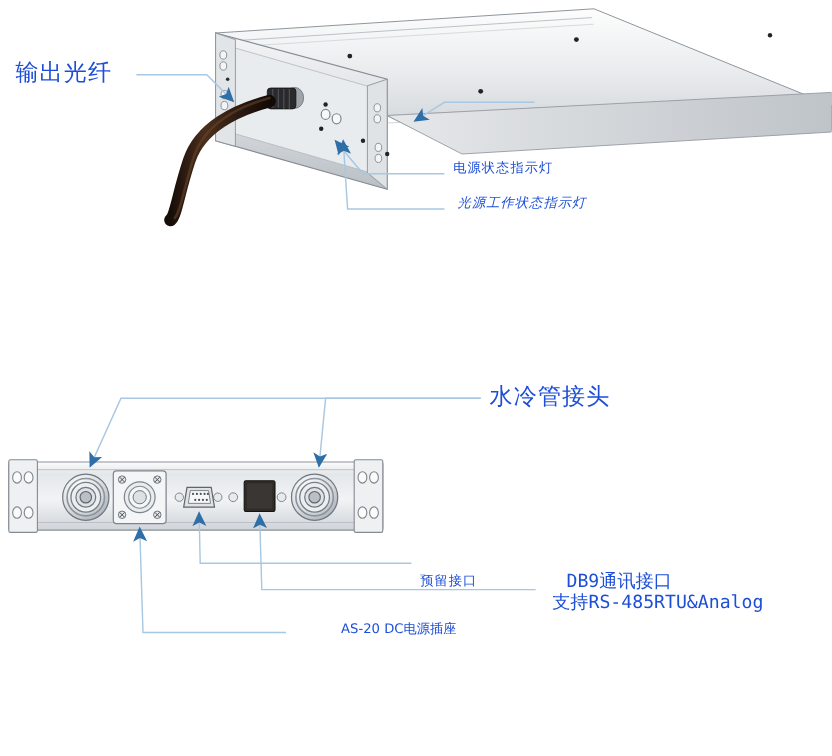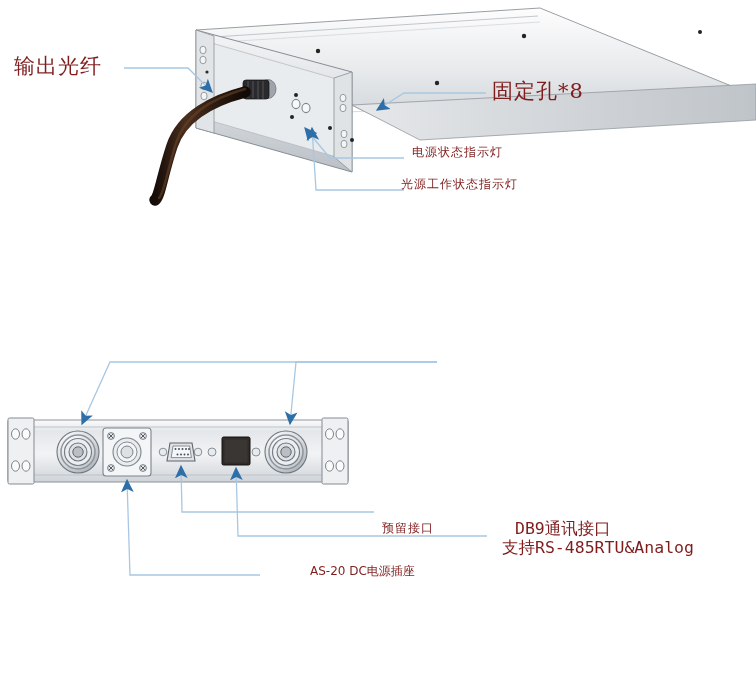--- a/index.html
+++ b/index.html
@@ -1,21 +1,21 @@
 <!DOCTYPE html>
 <html><head>
 <meta charset="utf-8">
 <title>Product Diagram</title>
 <style>
   html,body{margin:0;padding:0;background:#ffffff;}
   body{width:756px;height:687px;position:relative;overflow:hidden;
        font-family:"Liberation Serif","DejaVu Serif",serif;}
   .stage{position:absolute;inset:0;width:756px;height:687px;}
   svg.layer{position:absolute;left:0;top:0;width:756px;height:687px;overflow:visible;}
-  .lbl{position:absolute;color:#7f1d1d;white-space:pre;line-height:1.15;text-align:center;}
+  .lbl{position:absolute;color:#1d4ed8;white-space:pre;line-height:1.15;text-align:center;}
   .lbl-cn{font-family:"DejaVu Serif","Liberation Serif",serif;font-weight:400;letter-spacing:1px;}
   .lbl-mono{font-family:"DejaVu Sans Mono","Liberation Mono",monospace;letter-spacing:0px;margin-left:20px;}
   .lbl-sans{font-family:"DejaVu Sans","Liberation Sans",sans-serif;}
   .t22{font-size:21px;}
   .t19{font-size:12px;}
   .t17{font-size:16.5px;}
 </style>
 </head>
 <body>
 
@@ -222,26 +222,26 @@
       <path d="M437,362 L110,362 L82,424" marker-end="url(#arrowHead)"></path>
       <path d="M437,362 L296,362 L290,424" marker-end="url(#arrowHead)"></path>
       <path d="M260,575 L130,575 L127,480" marker-end="url(#arrowHead)"></path>
       <path d="M374,512 L182,512 L181,466" marker-end="url(#arrowHead)"></path>
       <path d="M487,536 L238,536 L236,468" marker-end="url(#arrowHead)"></path>
     </g>
   </svg>
 
   <div class="lbl lbl-cn t22" style="left:14px;top:54px;">输出光纤</div>
 
-  <div class="lbl lbl-cn t22" style="left:492px;top:79px;">固定孔*8</div>
 
   <div class="lbl lbl-cn t19" style="left:412px;top:146px;">电源状态指示灯</div>
 
-  <div class="lbl lbl-cn t19" style="left:401px;top:178px;">光源工作状态指示灯</div>
-
+  <div class="lbl lbl-cn t19" style="left:416px;top:178px;font-style:italic;">光源工作状态指示灯</div>
+
+  <div class="lbl lbl-cn t22" style="left:445px;top:348px;">水冷管接头</div>
 
   <div class="lbl lbl-cn t19" style="left:382px;top:498px;margin-top:24px;">预留接口</div>
 
   <div class="lbl lbl-mono t17" style="left:495px;top:520px;">DB9通讯接口</div>
 
   <div class="lbl lbl-mono t17" style="left:482px;top:539px;">支持RS-485RTU&amp;Analog</div>
 
   <div class="lbl lbl-sans t19" style="left:266px;top:565px;margin-left:44px;">AS-20 DC电源插座</div>
 
 </div>

